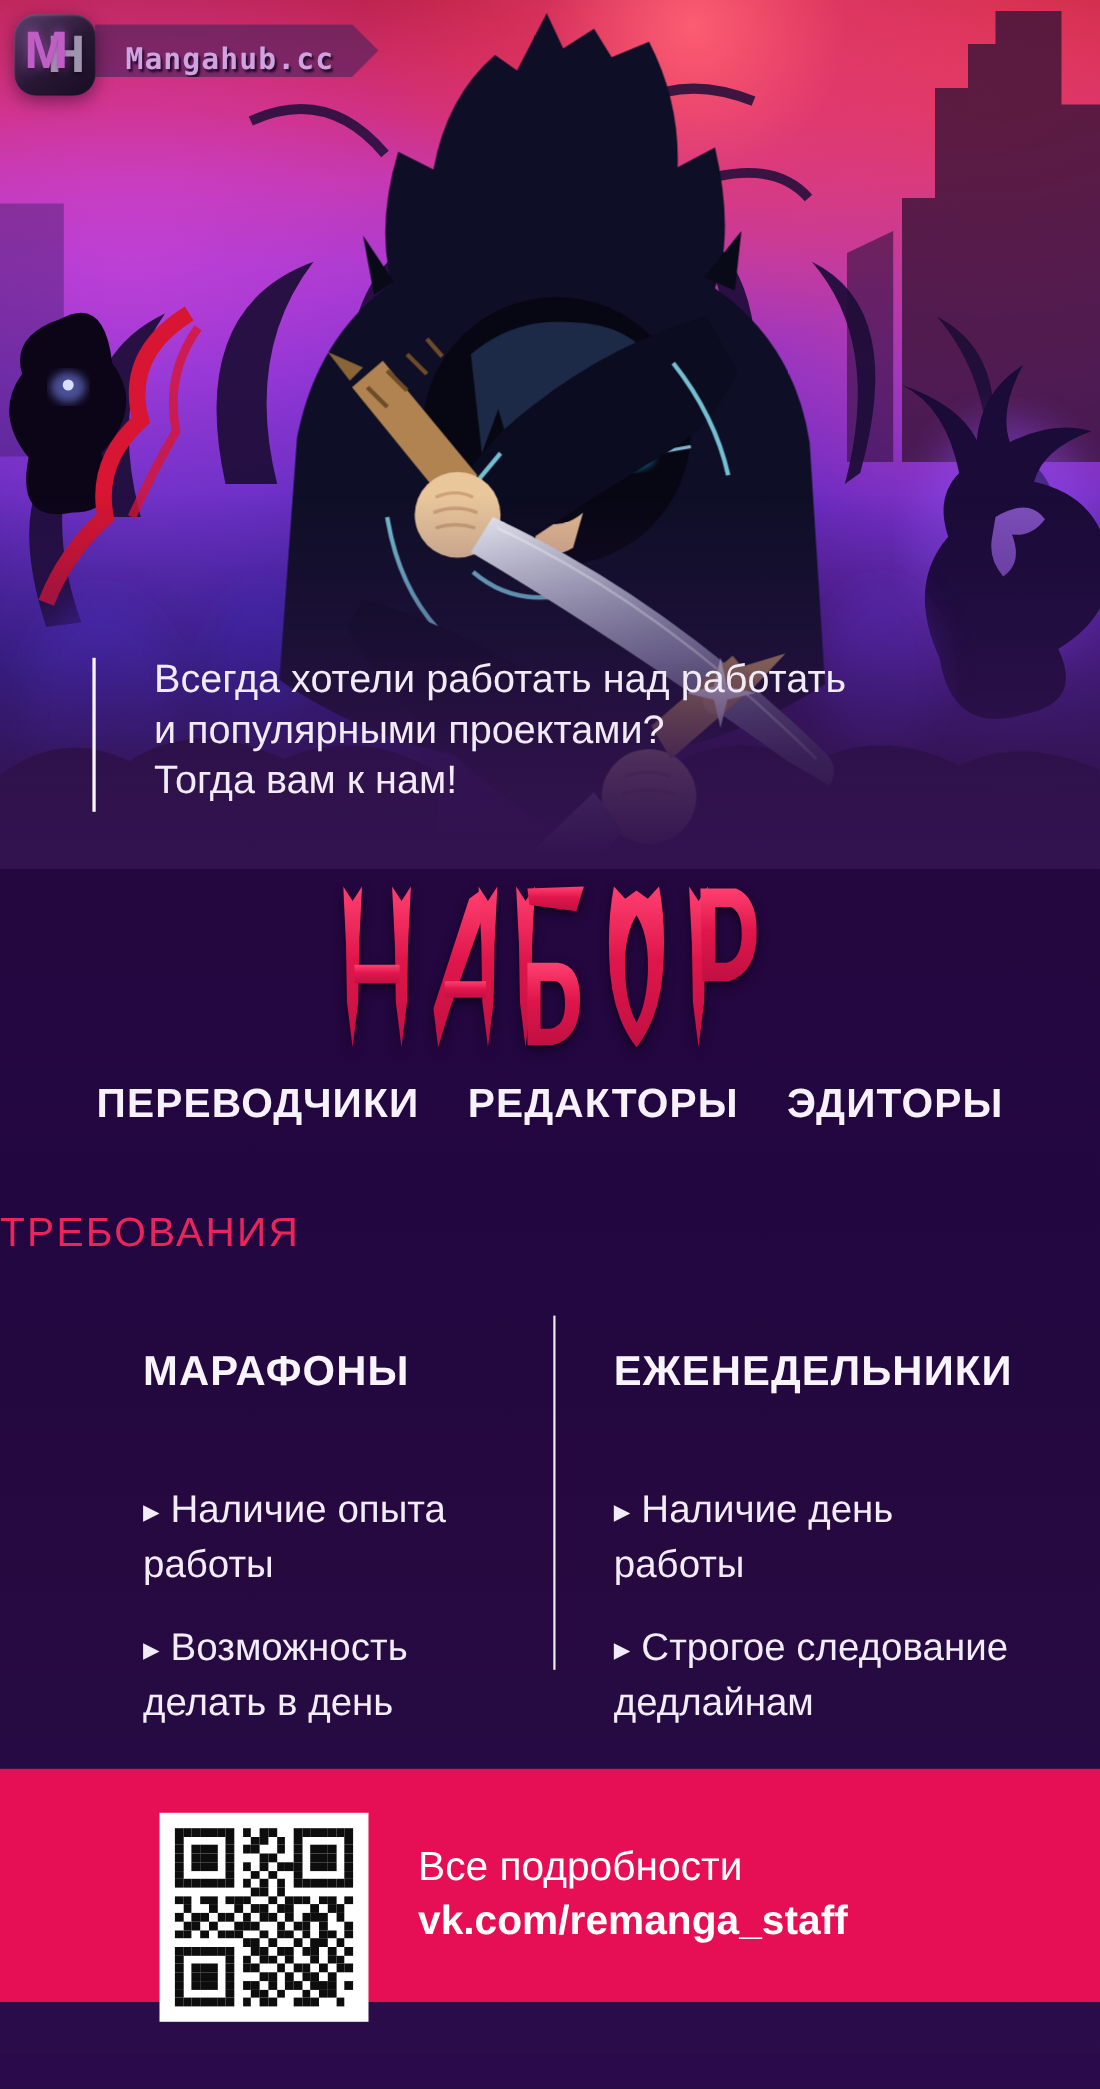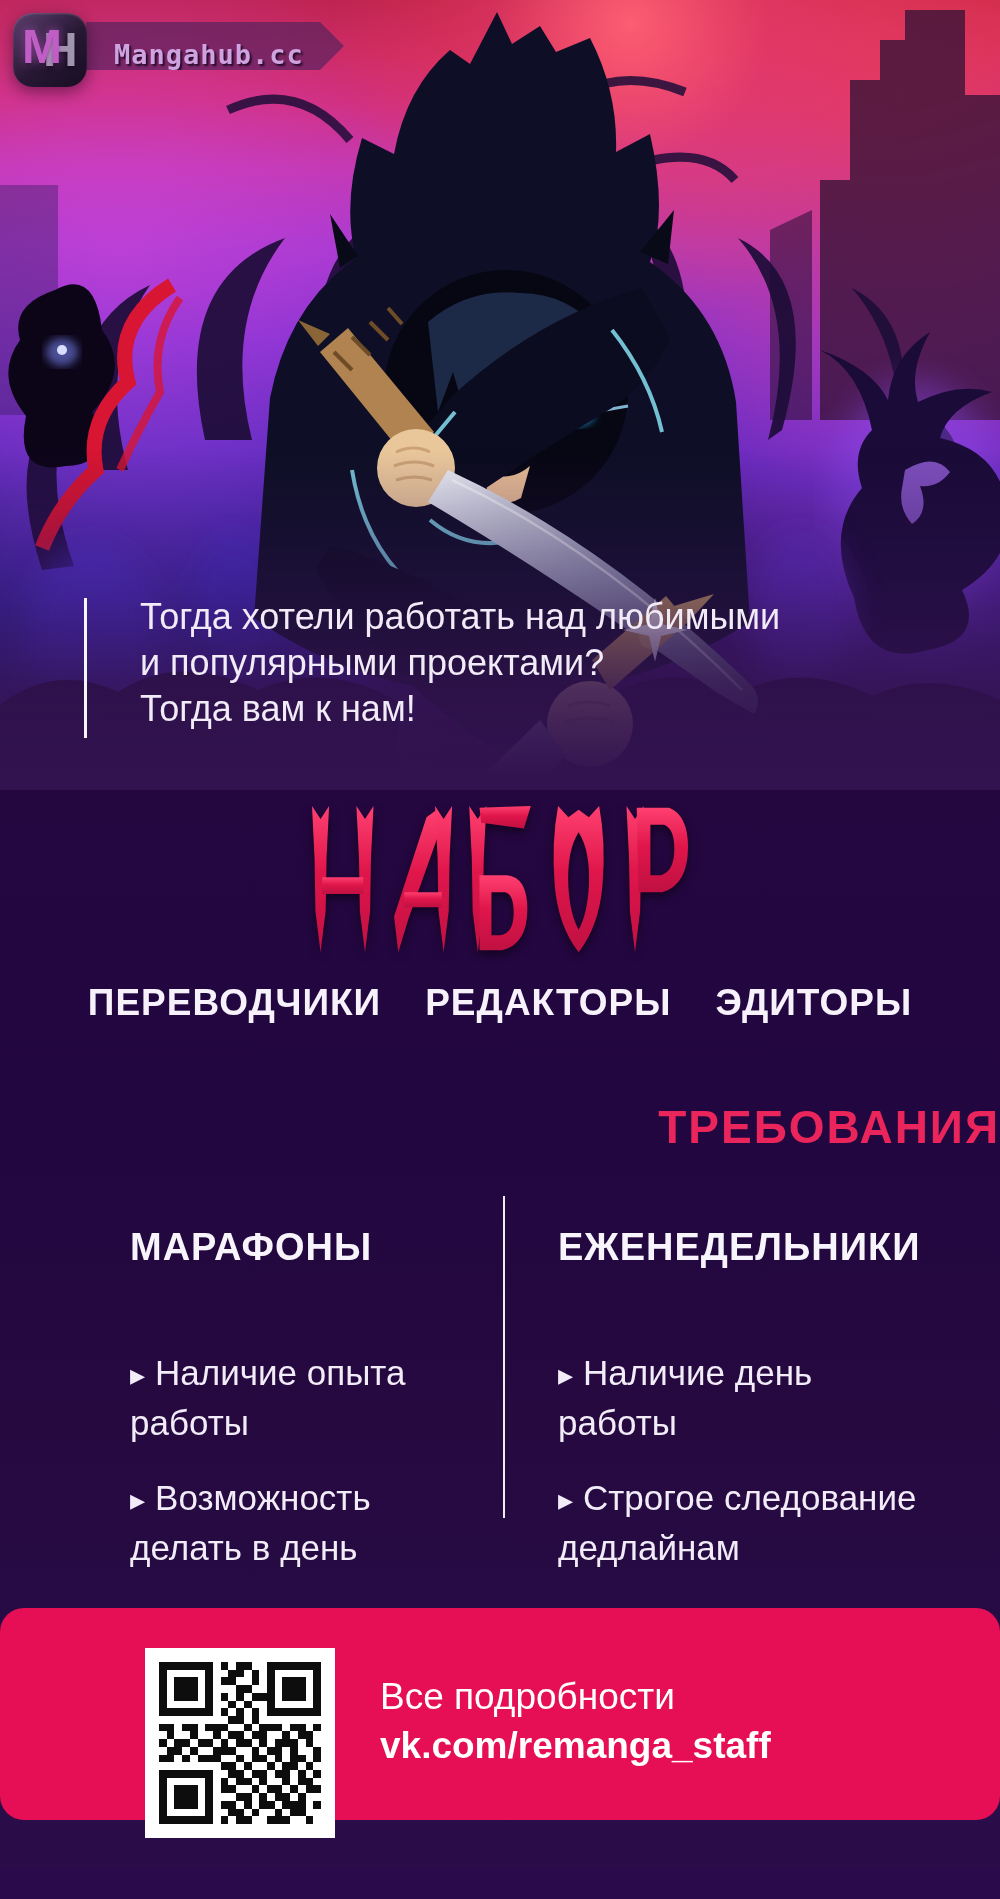--- a/index.html
+++ b/index.html
@@ -52,33 +52,33 @@
   .intro-line-accent{position:absolute;top:598px;left:84px;width:3px;height:140px;background:rgba(255,255,255,.96);z-index:4;}
   .intro{position:absolute;top:594px;left:140px;width:740px;z-index:4;color:#f1eaf7;font-size:36px;line-height:46px;font-weight:500;}
   
   .nabor-wrap{position:absolute;top:804px;left:0;width:100%;display:flex;justify-content:center;}
   .nabor-wrap svg{filter:drop-shadow(0 4px 5px rgba(0,0,0,.5));}
   .sr-hidden{position:absolute;width:1px;height:1px;overflow:hidden;clip:rect(0 0 0 0);white-space:nowrap;}
   
   .roles{position:absolute;top:982px;left:0;width:100%;display:flex;justify-content:center;gap:44px;
     color:#f6f1fa;font-size:37px;font-weight:bold;letter-spacing:1px;}
   
-  .req-heading{position:absolute;top:1100px;left:0;width:100%;text-align:right;
-    color:#e9255b;font-size:46px;font-weight:700;letter-spacing:2px;}
+  .req-heading{position:absolute;top:1100px;left:0;width:100%;text-align:left;
+    color:#e9255b;font-size:37px;font-weight:400;letter-spacing:2px;}
   .col{position:absolute;top:1226px;color:#f2ecf8;}
   .col-left{left:130px;width:360px;}
   .col-right{left:558px;width:410px;}
   .col h3{margin:0 0 80px 0;font-size:38px;font-weight:bold;letter-spacing:1px;color:#f8f4fb;}
   .req-item{font-size:35px;line-height:48px;margin-bottom:27px;font-weight:500;}
   .req-item .txt{white-space:pre-line;}
   .req-item .bullet{margin-right:10px;font-size:30px;}
   .req-item strong{display:block;font-weight:bold;}
   .columns-divider{position:absolute;top:1196px;left:503px;width:2px;height:322px;background:rgba(255,255,255,.93);}
   
-  .footer{position:absolute;top:1608px;left:0;width:1000px;height:212px;background:#e60f55;border-radius:24px;}
+  .footer{position:absolute;top:1608px;left:0;width:1000px;height:212px;background:#e60f55;}
   .qr-card{position:absolute;left:145px;top:40px;width:190px;height:190px;background:#ffffff;
     display:flex;align-items:center;justify-content:center;}
   .qr-grid{display:grid;width:162px;height:162px;}
   .qr-grid div{background:transparent;}
   .qr-grid div.on{background:#0d0d0d;}
   .footer-text{position:absolute;left:380px;top:64px;color:#ffffff;font-size:37px;line-height:49px;}
   .footer-text .link{font-weight:bold;}
   .bottom-strip{position:absolute;top:1868px;left:0;width:1000px;height:31px;background:#2a0a4a;}
 </style>
 </head>
@@ -227,21 +227,21 @@
   <div class="app-icon">
     <span class="h">H</span>
     <span class="m">M</span>
   </div>
   <div class="banner">
     <span class="site-name">Mangahub.cc</span>
   </div>
 
   <div class="intro-line-accent"></div>
   <div class="intro">
-    <div>Тогда хотели работать над любимыми</div>
+    <div>Всегда хотели работать над работать</div>
     <div>и популярными проектами?</div>
     <div>Тогда вам к нам!</div>
   </div>
 
   <div class="nabor-wrap">
     <span class="sr-hidden">НАБОР</span>
     <svg width="376" height="150" viewBox="0 0 440 160" preserveAspectRatio="none" aria-hidden="true">
       <defs>
         <linearGradient id="redGrad" x1="0" y1="0" x2="0" y2="1">
           <stop offset="0" stop-color="#ff4070"></stop>

